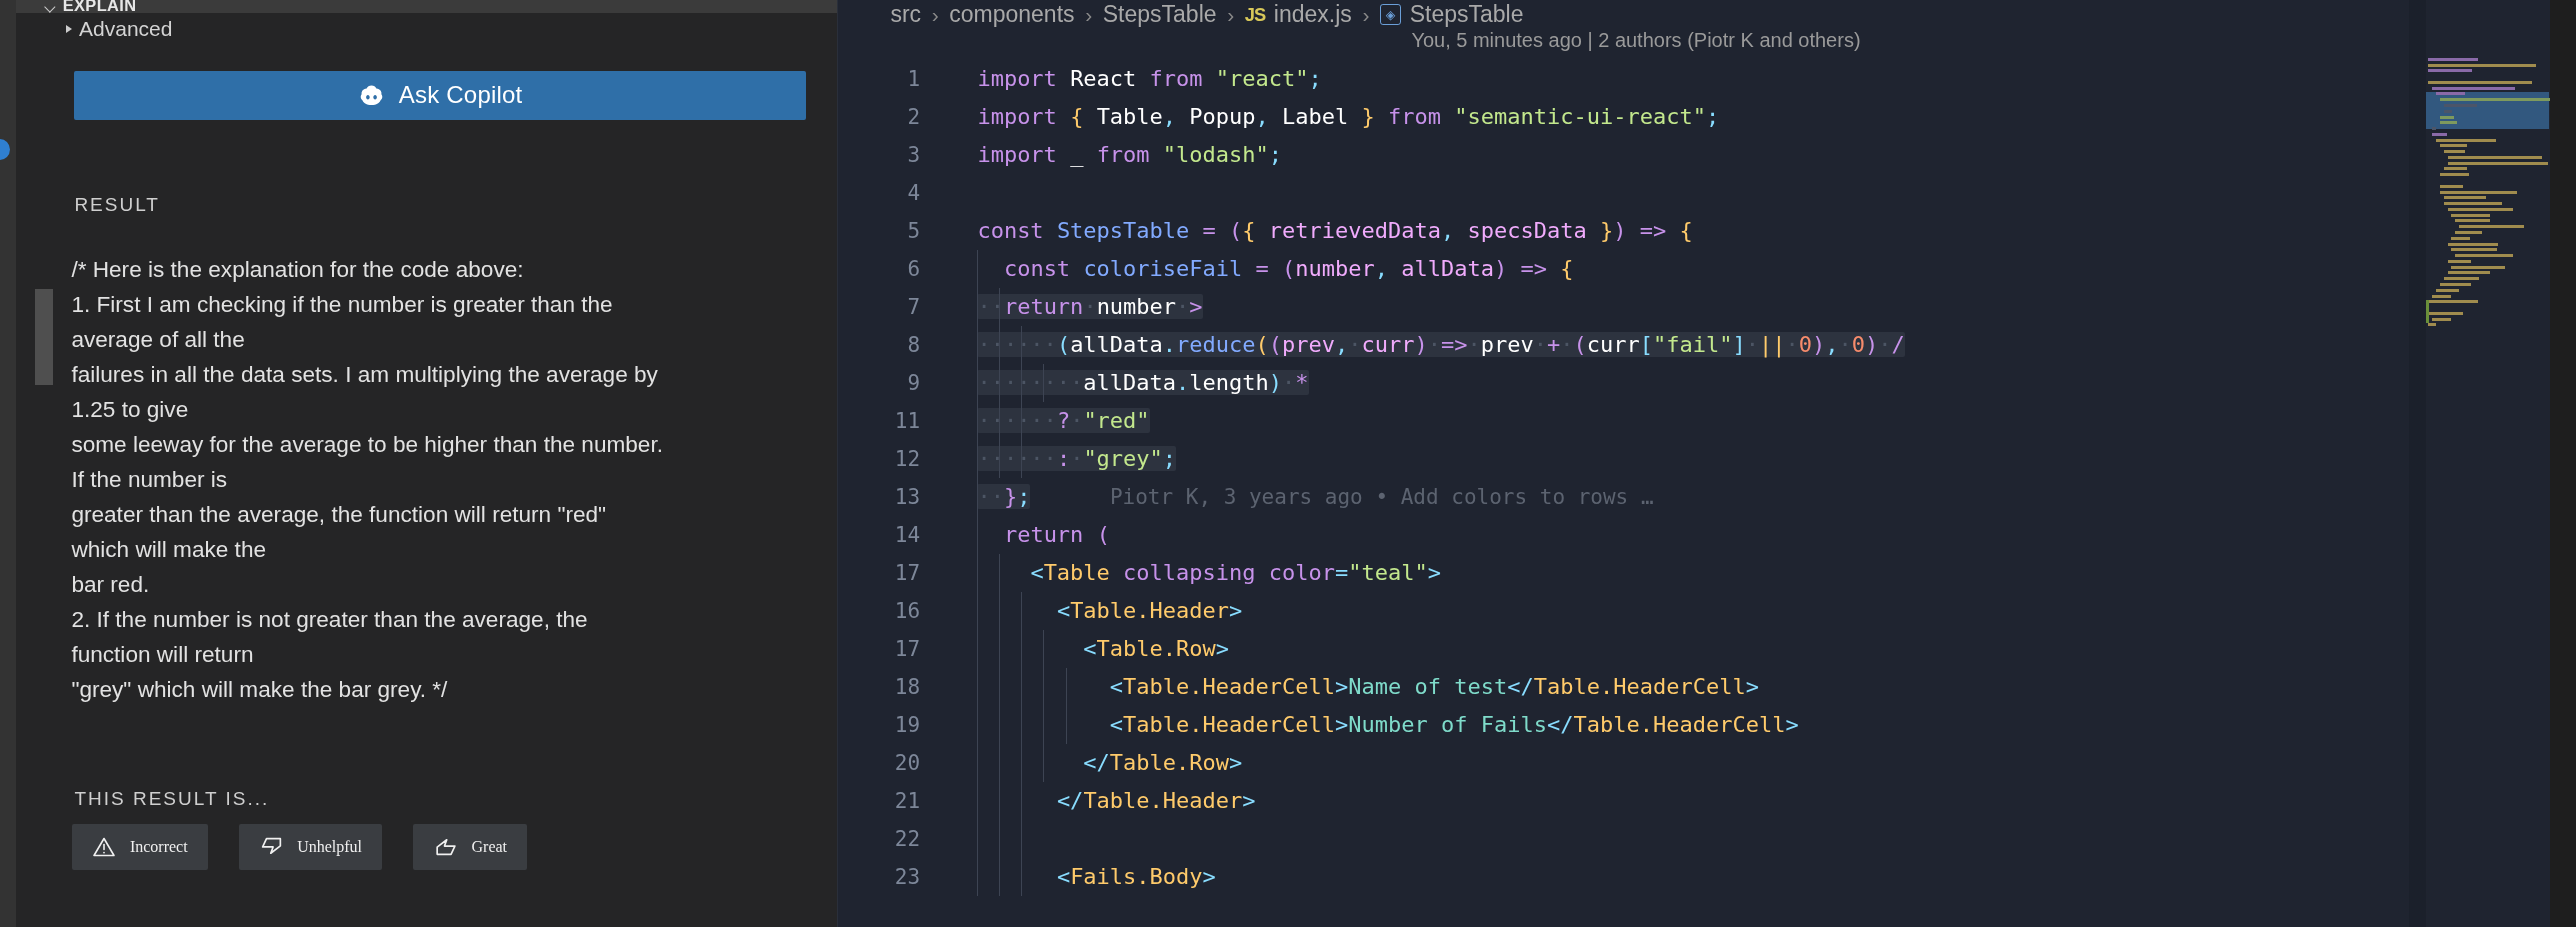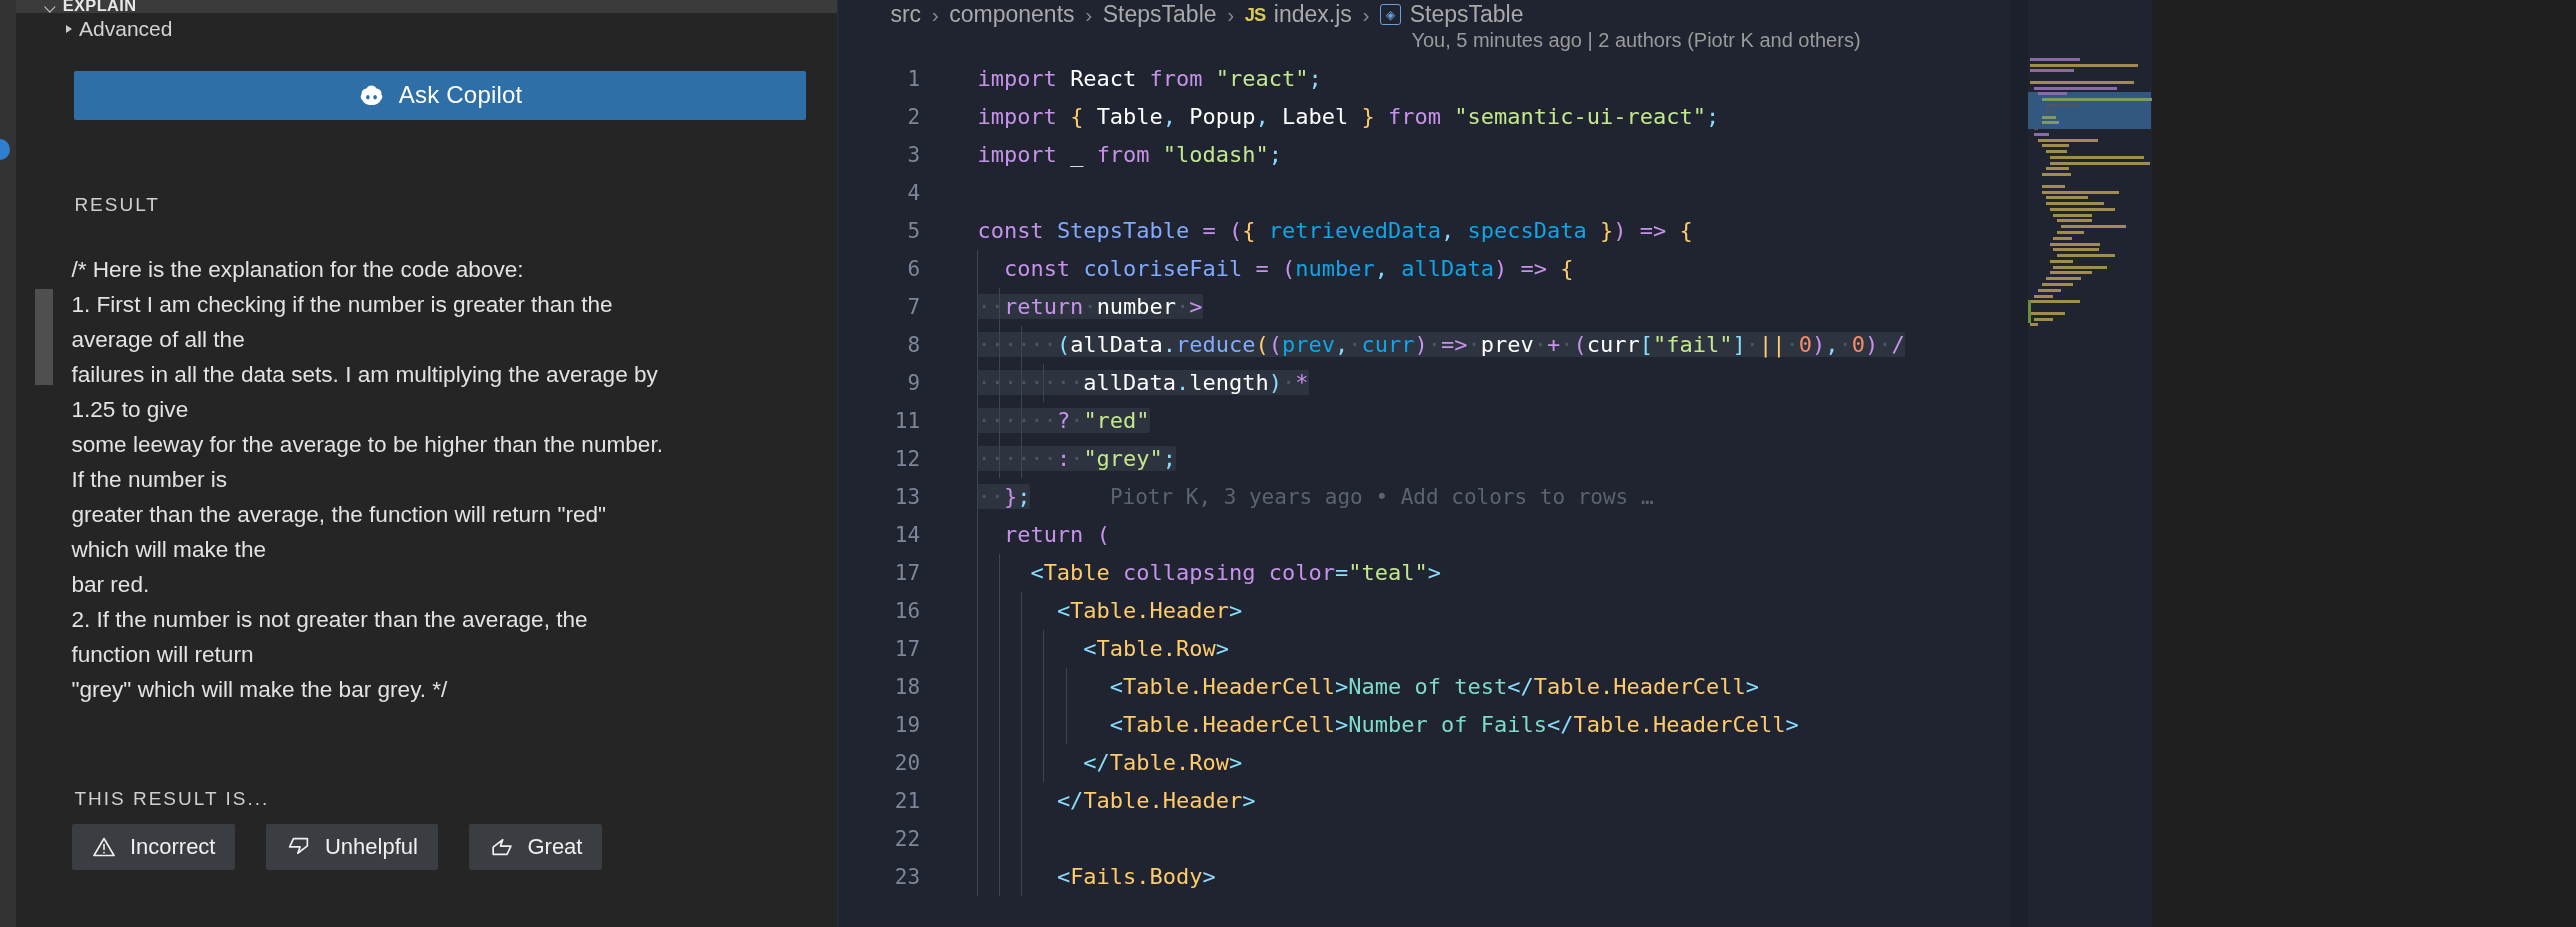--- a/index.html
+++ b/index.html
@@ -2,21 +2,21 @@
 <html><head>
 <meta charset="utf-8">
 <style>
   html,body{margin:0;padding:0;background:#1e1e1e;}
   body{
     width:2576px;height:928px;overflow:hidden;
     font-family:"Liberation Sans", sans-serif;
     color:#cccccc;
     -webkit-font-smoothing:antialiased;
   }
-  .app{position:relative;width:2152px;height:928px;display:flex;background:#1e1e1e;}
+  .app{position:relative;width:2550px;height:928px;display:flex;background:#1e1e1e;}
 
   
   .activitybar{width:16.4px;height:928px;background:#333333;position:relative;flex:0 0 16.4px;}
   .activitybar .badge{
     position:absolute;left:-10.6px;top:139px;width:21px;height:21px;border-radius:50%;
     background:#2f7fd1;
   }
 
   
   .sidebar{width:821px;flex:0 0 821px;height:928px;background:#252526;position:relative;}
@@ -64,21 +64,21 @@
   .result-text{
     position:absolute;left:55px;top:239px;width:760px;
     font-size:22.6px;line-height:35px;color:#e2e2e2;white-space:pre-wrap;
   }
 
   .fb-row{position:absolute;left:56px;top:811px;display:flex;gap:31px;}
   .fb-btn{
     height:46px;background:#3a3d41;border:none;border-radius:1.9px;
     display:flex;align-items:center;gap:13.5px;padding:0 20px;cursor:pointer;
   }
-  .fb-btn .lbl{font-size:22px;color:#f0f0f0;line-height:22px;white-space:nowrap;}
+  .fb-btn .lbl{font-size:16px;color:#f0f0f0;line-height:22px;white-space:nowrap;font-family:Liberation Serif, serif;}
   .fb-btn svg{display:block;}
 
   .sb-scroll{
     position:absolute;left:19px;top:276px;width:17.3px;height:96px;background:#4f4f4f;
   }
 
   
   .editor{flex:1 1 auto;height:928px;background:#1f2430;position:relative;overflow:hidden;}
 
   .breadcrumb{
@@ -120,21 +120,21 @@
   .ws{color:#4c5564;}
   .guide{
     position:absolute;top:0;width:1px;height:38px;background:#3d4453;
   }
 
   
   .t-kw{color:#c792ea}        
   .t-fn{color:#82aaff}        
   .t-str{color:#c3e88d}       
   .t-num{color:#f78c6c}       
-  .t-param{color:#0ea5e9}        
+  .t-param{color:#f0abfc}        
   .t-punct{color:#89ddff}
   .t-brace-y{color:#ffcb6b}
   .t-brace-p{color:#c792ea}
   .t-brace-b{color:#89ddff}
   .t-tag{color:#ffcb6b}       
   .t-attr{color:#c792ea}      
   .t-text{color:#7fdbca}      
   .t-arrow{color:#c792ea}
   .t-white{color:#ffffff}
 

